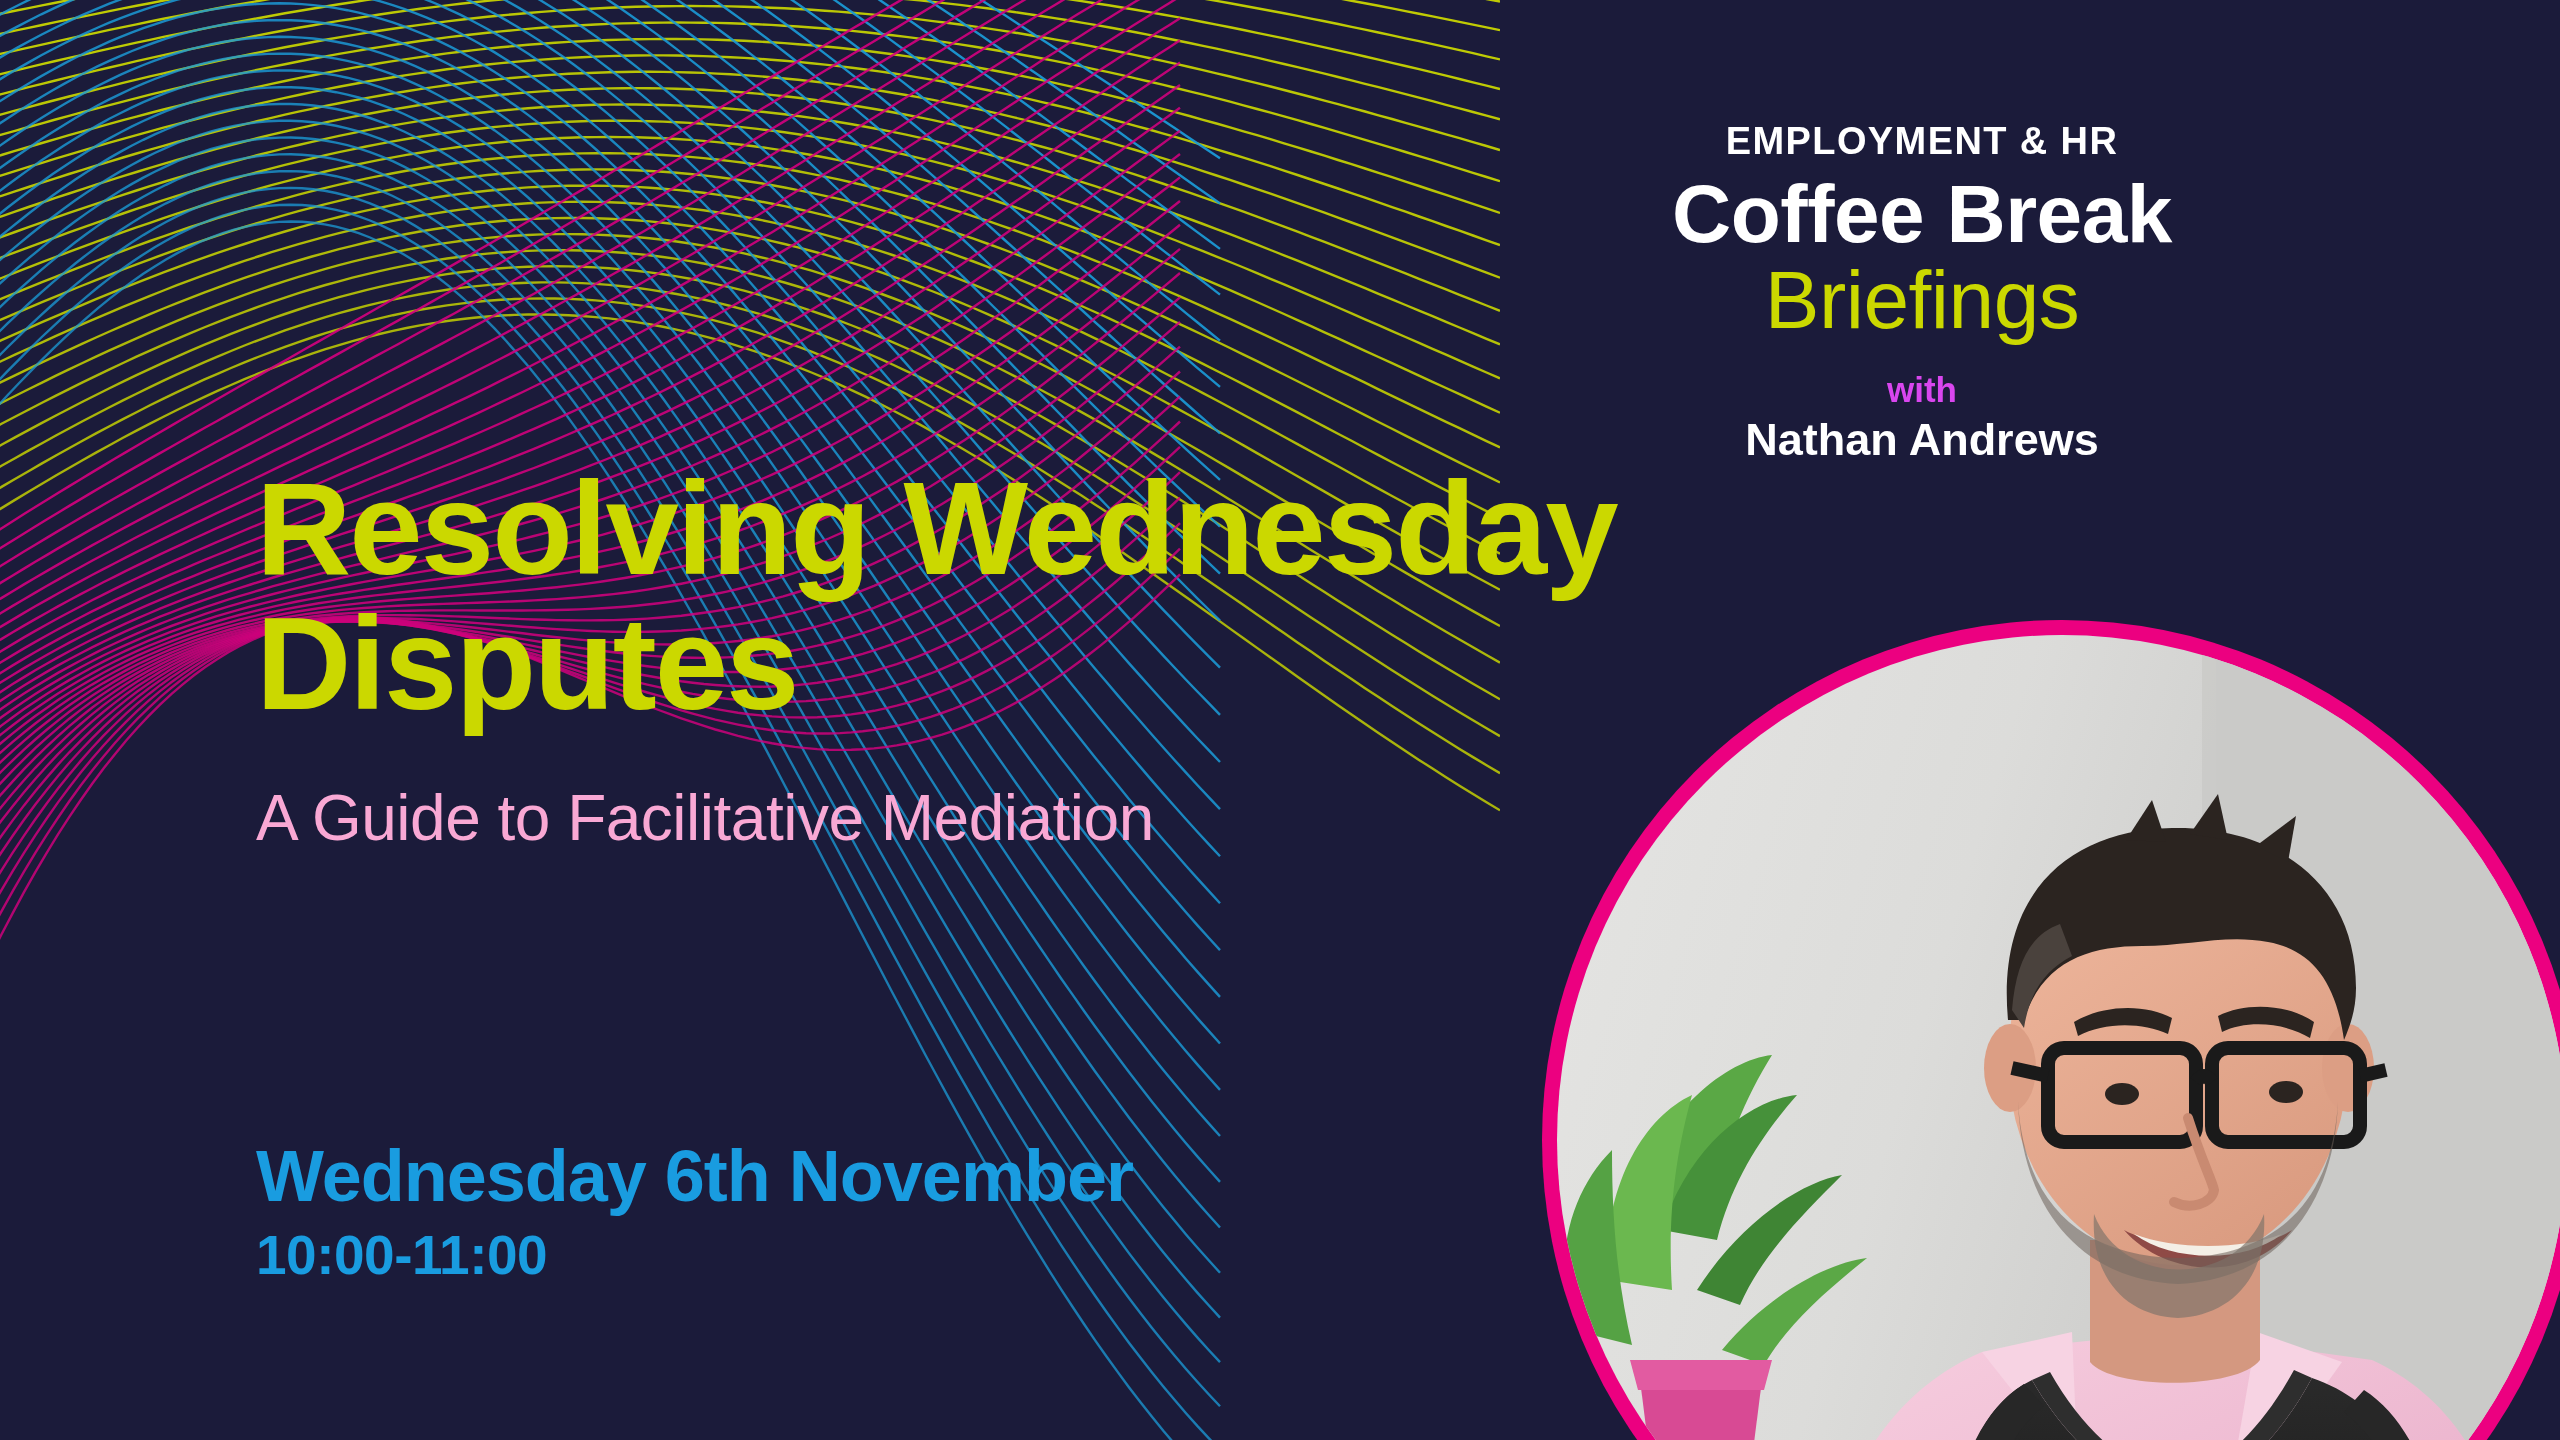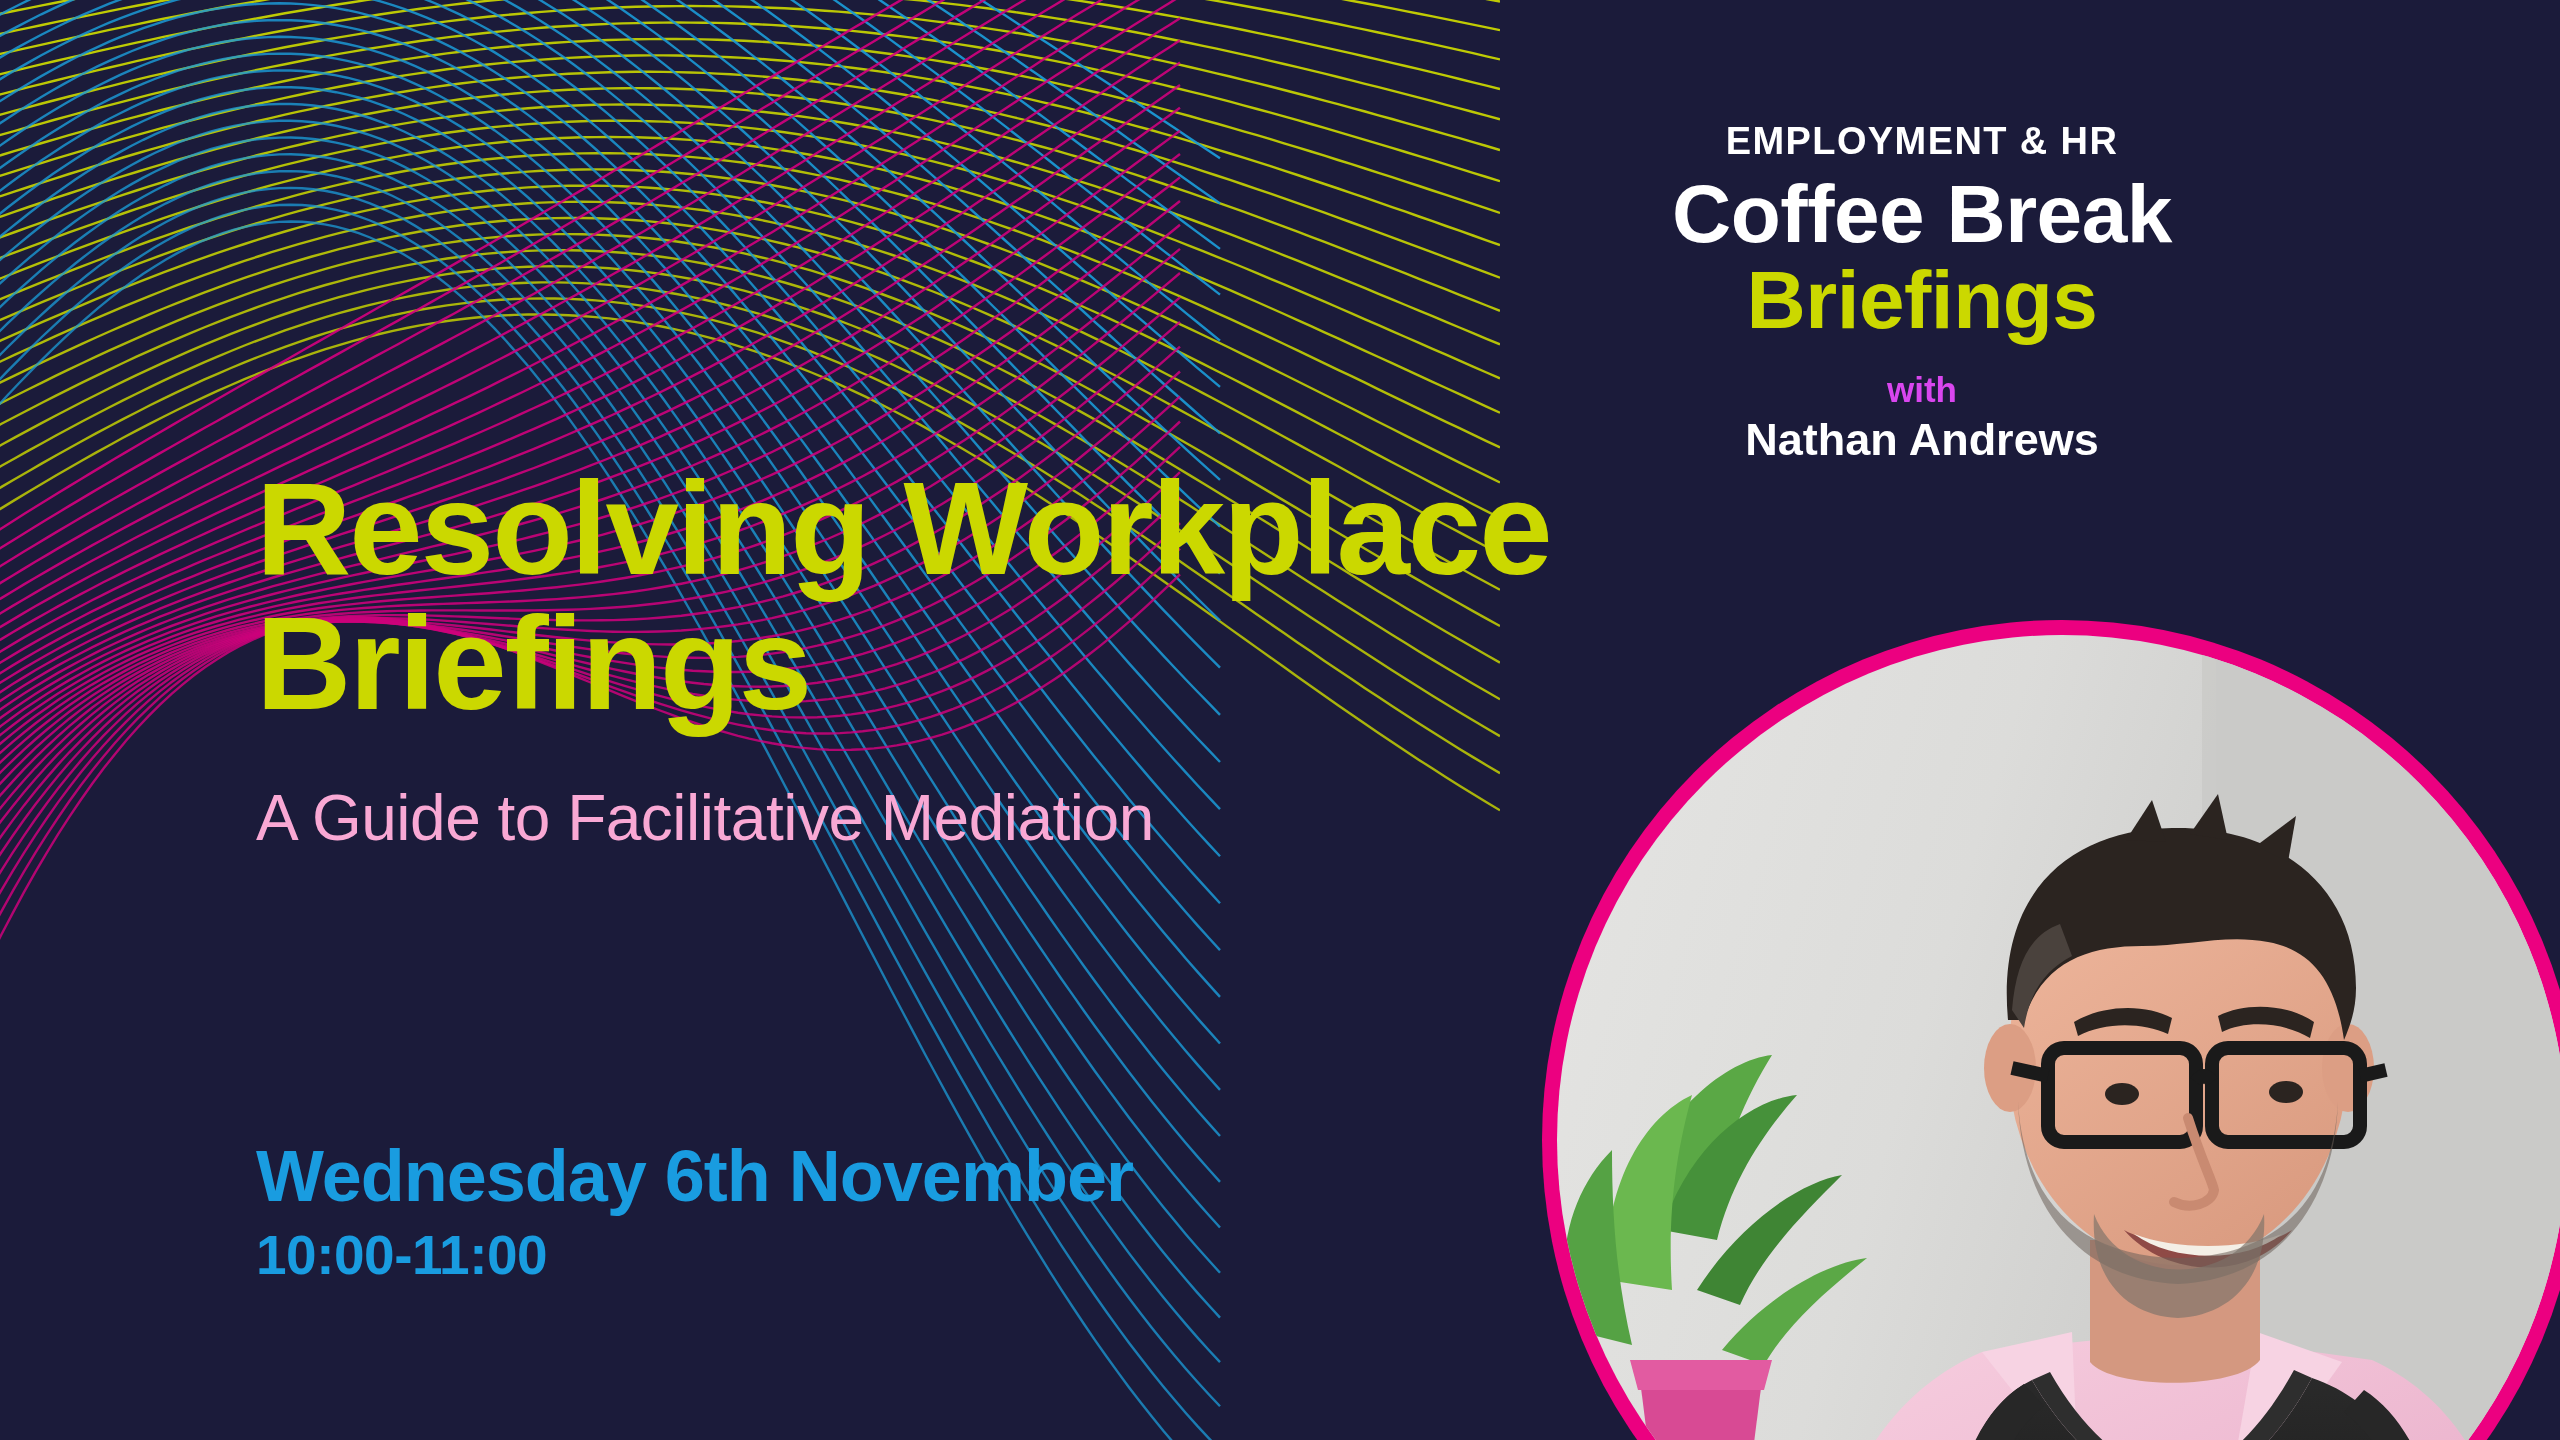--- a/index.html
+++ b/index.html
@@ -46,21 +46,21 @@
     color: #ffffff;
     font-size: 82px;
     font-weight: 700;
     line-height: 0.98;
     letter-spacing: -0.5px;
     margin: 4px;
   }
   #series-subtitle {
     color: #cbd800;
     font-size: 82px;
-    font-weight: 700;
+    font-weight: 400;
     line-height: 1.02;
     letter-spacing: -0.5px;
     margin: 0;
   }
   #with-label {
     color: #d946ef;
     font-size: 35px;
     font-weight: 700;
     line-height: 1.0;
     margin: 30px 0 10px 0;
@@ -233,21 +233,21 @@
 
   <div id="header-block">
     <div id="eyebrow">EMPLOYMENT &amp; HR</div>
     <div id="series-title">Coffee Break</div>
     <div id="series-subtitle">Briefings</div>
     <div id="with-label">with</div>
     <div id="presenter-name">Nathan Andrews</div>
   </div>
 
   <div id="main-copy">
-    <h1 id="main-title">Resolving Workplace Briefings</h1>
+    <h1 id="main-title">Resolving Wednesday Disputes</h1>
     <div id="main-subtitle">A Guide to Facilitative Mediation</div>
   </div>
 
   <div id="schedule-block">
     <div id="event-date">Wednesday 6th November</div>
     <div id="event-time">10:00-11:00</div>
   </div>
 
   <div id="portrait-wrap">
     <svg id="portrait-svg" width="1100" height="1100" viewBox="0 0 1100 1100">

